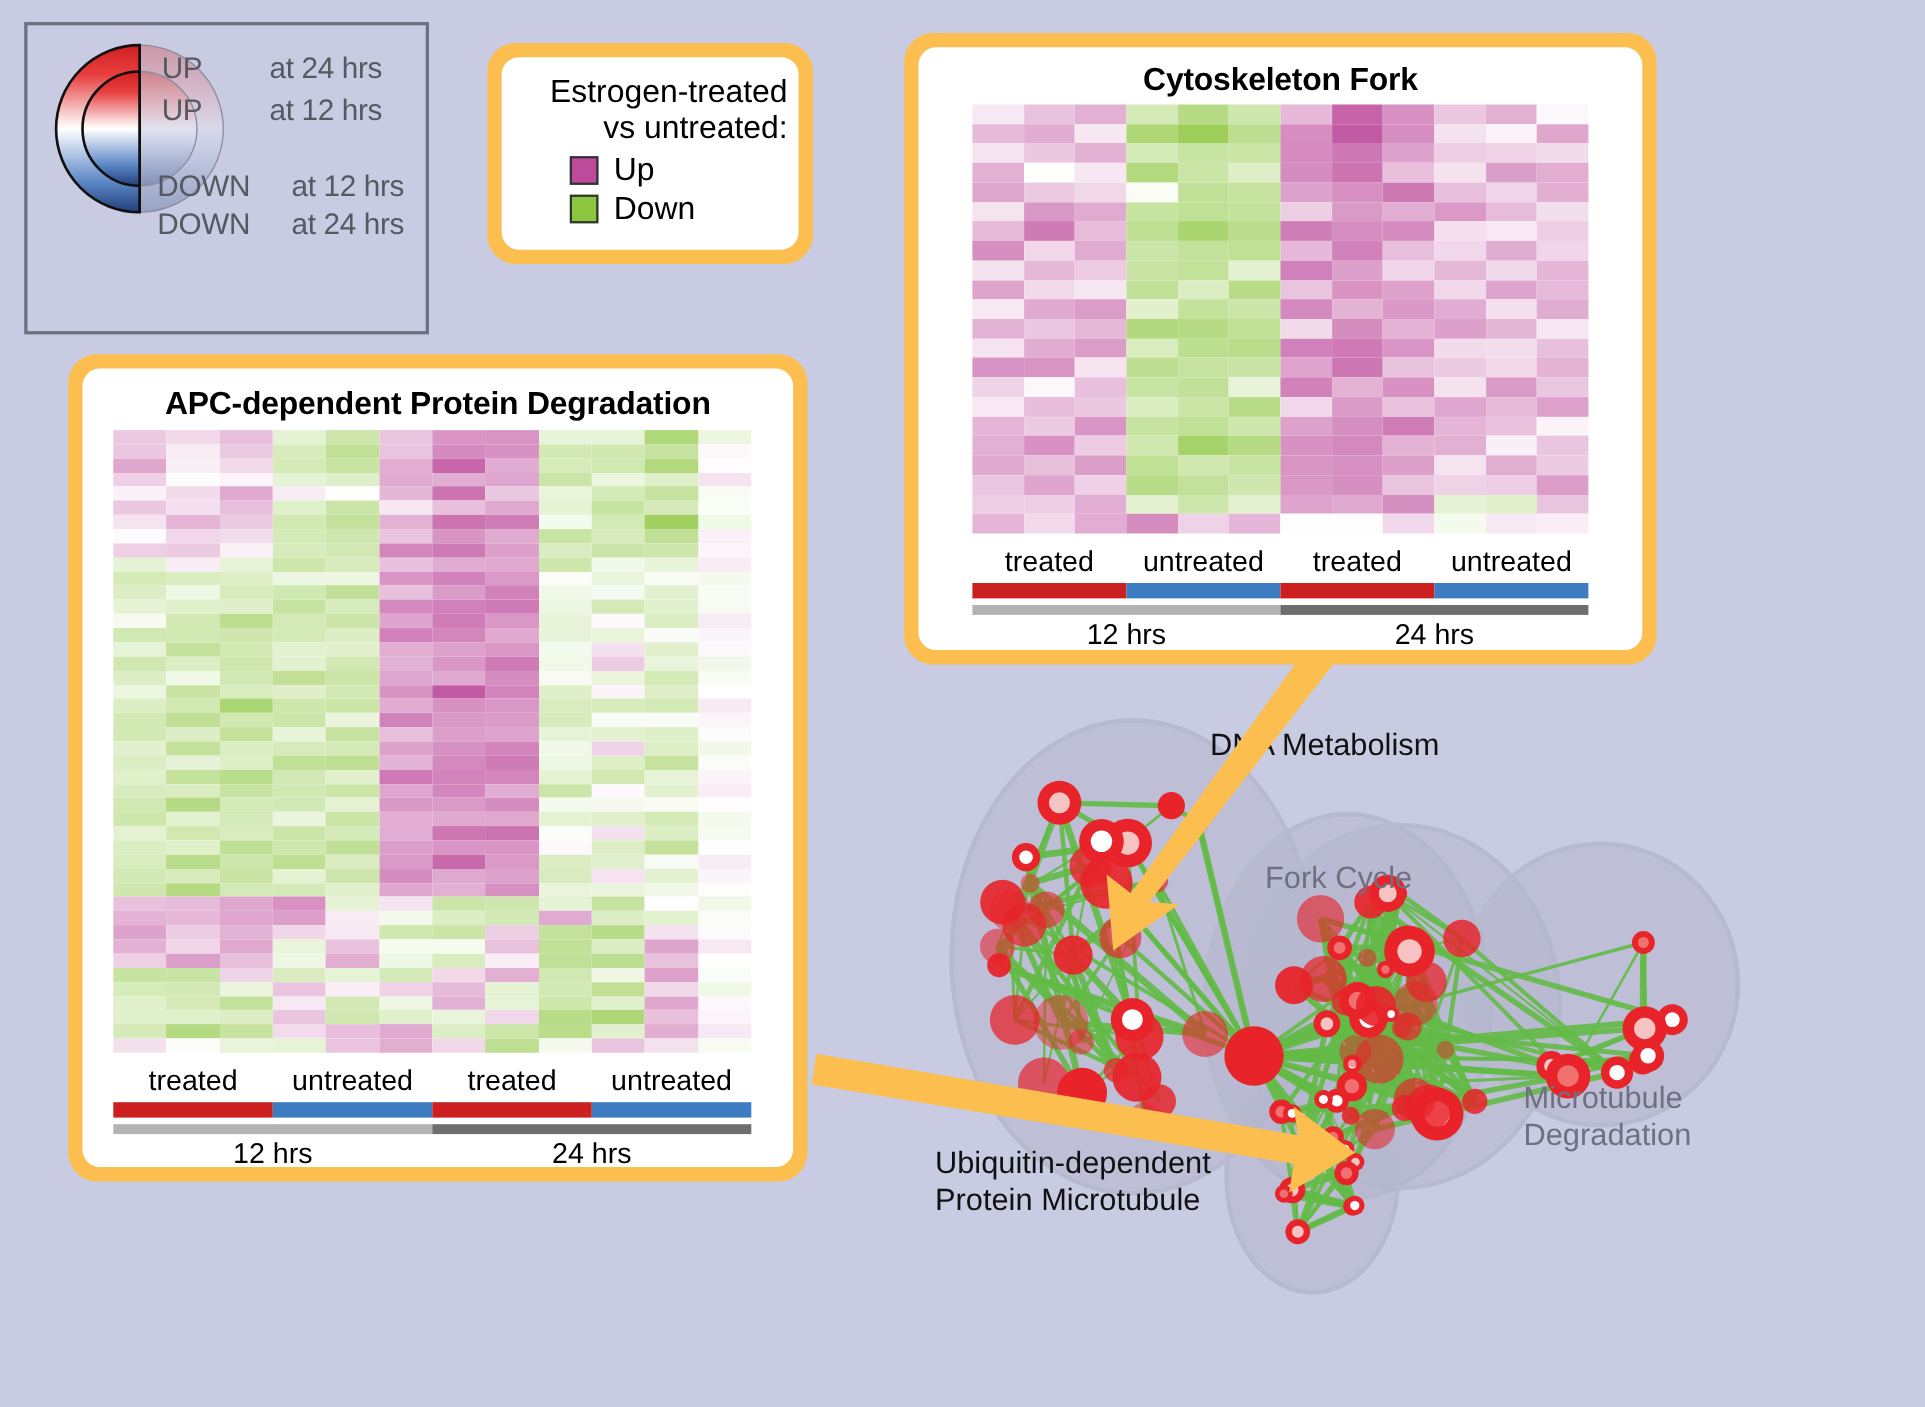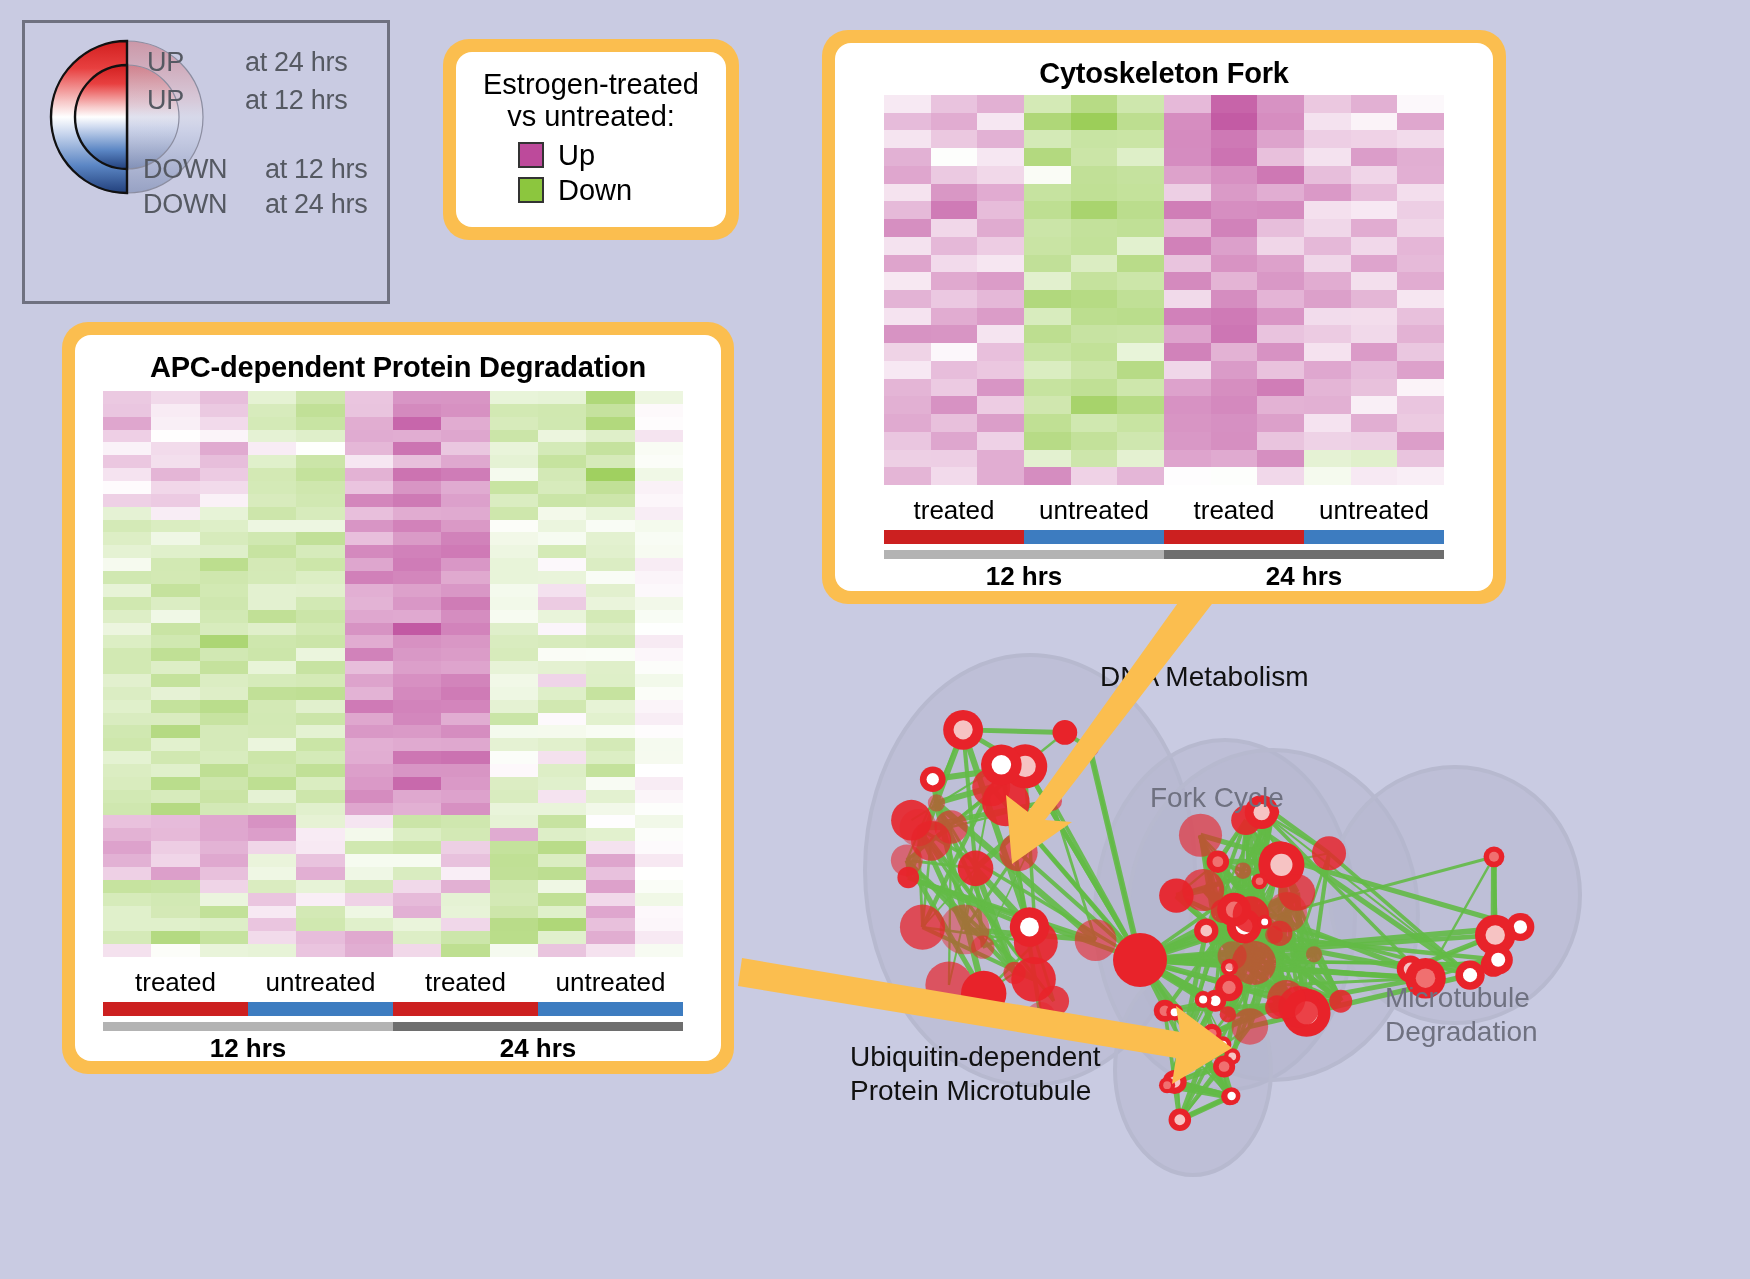--- a/index.html
+++ b/index.html
@@ -33,41 +33,41 @@
     box-sizing:border-box;position:relative;overflow:hidden;
   }
   .panel-title{
     text-align:center;font-size:29px;color:#000;font-weight:700;
     letter-spacing:-.2px;
   }
 
   
   #legendpanel{left:443px;top:39px;width:296px;height:201px;}
   #legendpanel .panel-inner{padding:16px 10px 8px 10px;}
-  .leg-head{font-size:29px;color:#000;text-align:center;line-height:1.12;}
+  .leg-head{font-size:29px;color:#000;text-align:right;line-height:1.12;}
   .leg-rows{margin-top:6px;padding-left:52px;}
   .leg-row{display:flex;align-items:center;gap:14px;margin-top:2px;}
   .leg-sw{width:26px;height:26px;border:2px solid #333;box-sizing:border-box;}
   .leg-lab{font-size:29px;color:#000;}
 
   
   #panel-rf{left:822px;top:30px;width:684px;height:574px;}
   #panel-apc{left:62px;top:322px;width:672px;height:752px;}
 
   .hm-wrap{position:absolute;}
   .hm{display:grid;width:100%;}
   .hm div{width:100%;}
 
   
   .axis{position:absolute;}
   .ax-labels{display:grid;grid-template-columns:repeat(4,1fr);}
   .ax-labels span{text-align:center;font-size:26px;color:#000;}
   .ax-bar{display:grid;grid-template-columns:repeat(4,1fr);height:14px;margin-top:4px;}
   .ax-bar2{display:grid;grid-template-columns:repeat(2,1fr);height:9px;margin-top:6px;}
-  .ax-times{display:grid;grid-template-columns:repeat(2,1fr);margin-top:2px;font-weight:bold;}
+  .ax-times{display:grid;grid-template-columns:repeat(2,1fr);margin-top:2px;}
   .ax-times span{text-align:center;font-size:26px;color:#000;}
 
   
   #network{position:absolute;left:795px;top:615px;width:955px;height:664px;}
   .net-label{position:absolute;font-size:28px;line-height:1.2;}
 
   
   svg.arrowlayer{position:absolute;left:0;top:0;width:1750px;height:1279px;pointer-events:none;}
 </style>
 </head>

